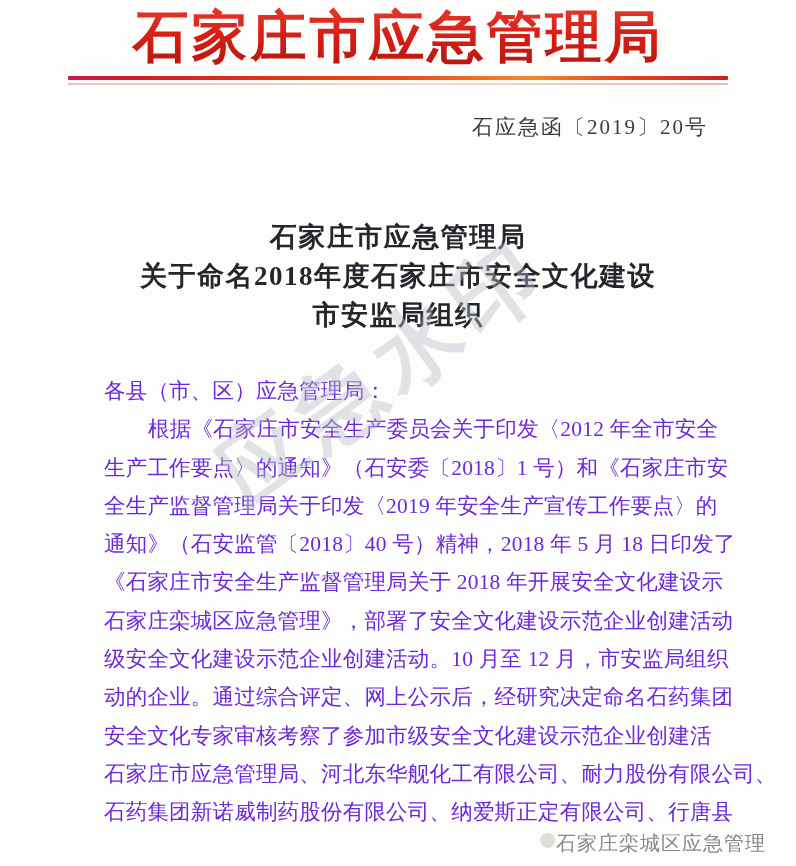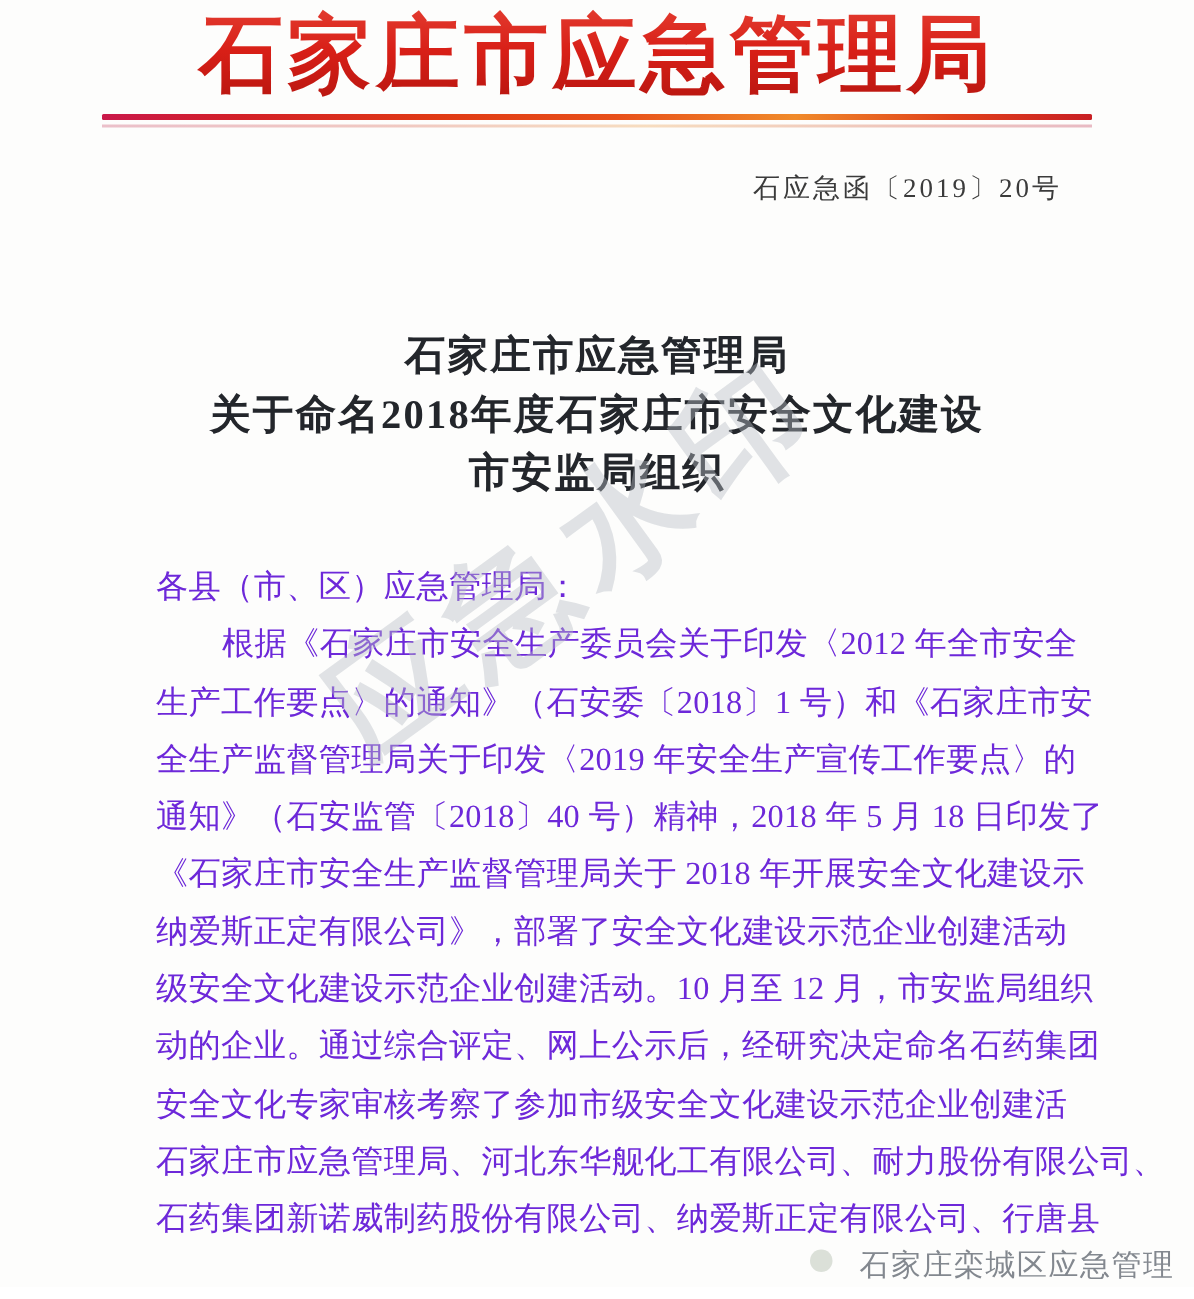--- a/index.html
+++ b/index.html
@@ -65,21 +65,21 @@
       #e9b9c4 0%, #efc3bb 30%, #f6d9b9 55%, #edc0b5 80%, #e6b3bd 100%);
     opacity: .9;
   }
 
   
   #doc-number {
     position: absolute;
     right: 88px;
     top: 113px;
     font-family: "Liberation Serif", "DejaVu Serif", serif;
-    font-size: 18px;
+    font-size: 21px;
     letter-spacing: 2px;
     color: #3b3b3b;
     white-space: nowrap;
   }
 
   
   #doc-title {
     position: absolute;
     left: 0;
     top: 218px;
@@ -138,21 +138,20 @@
     left: 556px;
     top: 830px;
     font-family: "Liberation Sans", "DejaVu Sans", sans-serif;
     font-size: 20px;
     letter-spacing: 1px;
     color: #6e747c;
     opacity: .85;
     white-space: nowrap;
     pointer-events: none;
     user-select: none;
-    margin-left: 17px;
   }
   #wm-bottom-dot {
     position: absolute;
     left: 540px;
     top: 833px;
     width: 15px;
     height: 15px;
     border-radius: 50%;
     background: #cfd6cc;
     opacity: .75;
@@ -178,21 +177,21 @@
     <div class="tline">市安监局组织</div>
   </div>
 
   <div id="body-text">
     <div class="bline">各县（市、区）应急管理局：</div>
     <div class="bline indent">根据《石家庄市安全生产委员会关于印发〈2012 年全市安全</div>
     <div class="bline">生产工作要点〉的通知》（石安委〔2018〕1 号）和《石家庄市安</div>
     <div class="bline">全生产监督管理局关于印发〈2019 年安全生产宣传工作要点〉的</div>
     <div class="bline">通知》（石安监管〔2018〕40 号）精神，2018 年 5 月 18 日印发了</div>
     <div class="bline">《石家庄市安全生产监督管理局关于 2018 年开展安全文化建设示</div>
-    <div class="bline">纳爱斯正定有限公司》，部署了安全文化建设示范企业创建活动</div>
+    <div class="bline">石家庄栾城区应急管理》，部署了安全文化建设示范企业创建活动</div>
     <div class="bline">级安全文化建设示范企业创建活动。10 月至 12 月，市安监局组织</div>
     <div class="bline">动的企业。通过综合评定、网上公示后，经研究决定命名石药集团</div>
     <div class="bline">安全文化专家审核考察了参加市级安全文化建设示范企业创建活</div>
     <div class="bline">石家庄市应急管理局、河北东华舰化工有限公司、耐力股份有限公司、</div>
     <div class="bline">石药集团新诺威制药股份有限公司、纳爱斯正定有限公司、行唐县</div>
   </div>
 
   <div id="wm-diagonal">应急水印</div>
   <div id="wm-bottom-dot"></div>
   <div id="wm-bottom">石家庄栾城区应急管理</div>

